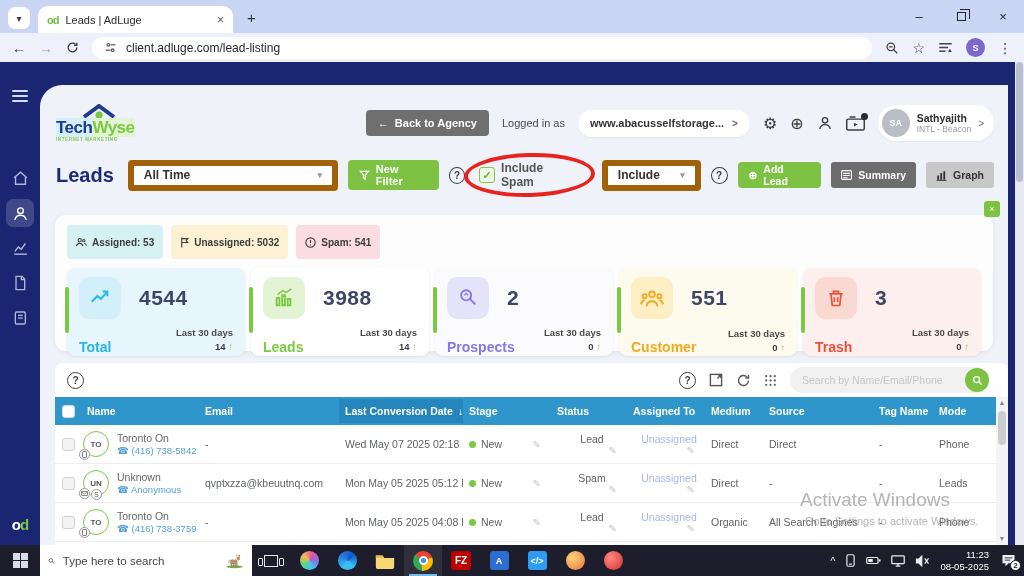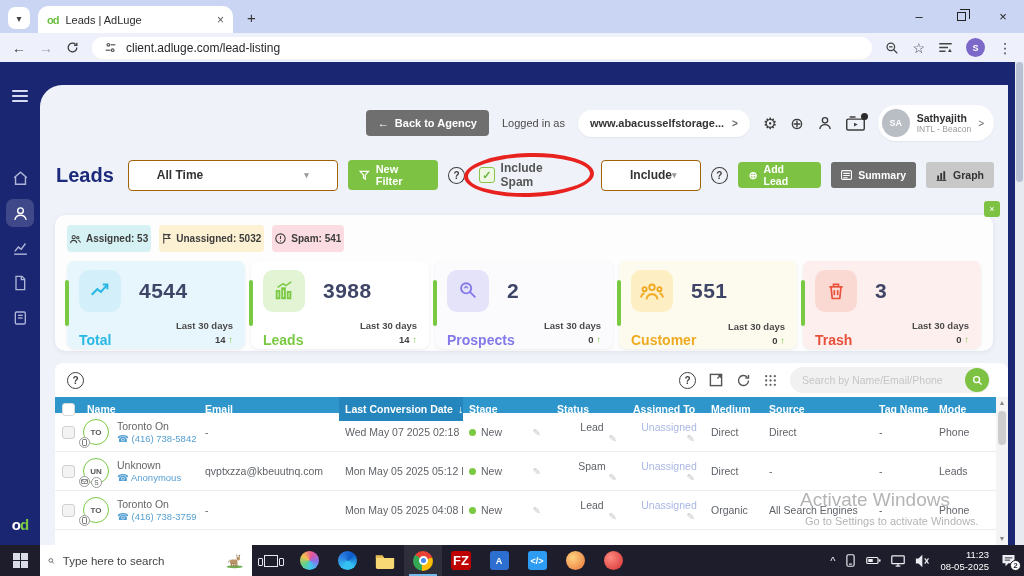--- a/index.html
+++ b/index.html
@@ -59,40 +59,40 @@
   .cam-dot { position:absolute; right:-3px; top:-3px; width:7px; height:7px; border-radius:50%; background:#2b2b2b; }
   .user-pill { background:#fff; border-radius:19px; height:36px; display:flex; align-items:center; padding:3px 10px 3px 4px; gap:7px; box-shadow:0 1px 2px rgba(0,0,0,.05); }
   .user-av { width:28px; height:28px; border-radius:50%; background:#b9bdc4; color:#fff; font-size:9px; font-weight:bold; display:flex; align-items:center; justify-content:center; }
   .user-nm { font-size:10.5px; font-weight:bold; color:#2e2e2e; line-height:1.15; }
   .user-org { font-size:8.5px; color:#9a9a9a; }
   .chev { color:#666; font-size:10px; }
 
   
   .filterrow { height:40px; display:flex; align-items:center; padding:0 14px 0 16px; gap:10px; }
   .pg-title { font-size:20px; font-weight:800; color:#1b2a7a; margin-right:4px; }
-  .select { background:#fff; border:1px solid #a16207; border-radius:4px; height:31px; display:flex; align-items:center; padding:0 28px; font-size:12px; color:#333; font-weight:bold; justify-content:space-between; }
+  .select { background:#fff; border:6px solid #a16207; border-radius:4px; height:31px; display:flex; align-items:center; padding:0 10px; font-size:12px; color:#333; font-weight:bold; justify-content:space-between; }
   .sel-time { width:213px; }
   .sel-actions { width:100px; }
   .sel-chev { color:#999; font-size:9px; }
   .btn-green { background:#7dc242; color:#fff; border-radius:4px; height:30px; display:flex; align-items:center; gap:6px; padding:0 11px; font-size:11px; font-weight:bold; }
   .help { width:17px; height:17px; border:1.5px solid #3f3f3f; border-radius:50%; color:#3f3f3f; font-size:10px; font-weight:bold; display:flex; align-items:center; justify-content:center; }
   .spam-wrap { position:relative; display:flex; align-items:center; gap:6px; padding:0 4px; }
   .spam-box { width:16px; height:16px; background:#eef8e3; border:1.5px solid #86c44a; border-radius:3px; color:#6db33f; font-size:11px; font-weight:bold; display:flex; align-items:center; justify-content:center; }
   .spam-lbl { font-size:12px; color:#555; font-weight:bold; }
   .red-oval { position:absolute; left:-11px; right:-13px; top:-8px; bottom:-8px; border:4px solid #e8231f; border-radius:50%; transform:rotate(-1.5deg); pointer-events:none; }
   .spacer { flex:1; }
   .btn-dark { background:#6d6d6d; color:#fff; border-radius:3px; height:26px; display:flex; align-items:center; gap:6px; padding:0 10px; font-size:10.5px; font-weight:bold; }
   .btn-gray { background:#c8c8c8; color:#333; border-radius:3px; height:26px; display:flex; align-items:center; gap:6px; padding:0 10px; font-size:10.5px; font-weight:bold; }
 
   .float-widget { position:absolute; right:8px; top:116px; width:16px; height:16px; background:#7dc242; border-radius:3px; color:#fff; font-size:9px; display:flex; align-items:center; justify-content:center; }
 
   
   .stats-panel { margin:20px 15px 0 15px; background:#fdfdfe; border-radius:10px; box-shadow:0 1px 5px rgba(30,40,90,.08); padding:10px 12px 12px; height:136px; }
   .badges { display:flex; gap:8px; }
-  .badge { height:27px; border-radius:4px; display:flex; align-items:center; gap:5px; padding:0 3px; font-size:10px; font-weight:bold; color:#3c3c3c; }
+  .badge { height:34px; border-radius:4px; display:flex; align-items:center; gap:5px; padding:0 9px; font-size:10px; font-weight:bold; color:#3c3c3c; }
   .b-cyan { background:#d6f1f3; } .b-cream { background:#fcf1d3; } .b-pink { background:#fadce2; }
   .cards { display:flex; gap:6px; margin-top:9px; }
   .card { flex:1; height:88px; border-radius:8px; background:#fff; box-shadow:0 1px 3px rgba(0,0,0,.07); position:relative; padding:9px 12px 8px; }
   .card::before { content:""; position:absolute; left:-2px; top:22%; width:4px; height:52%; background:#7ac943; border-radius:2px; }
   .c1 { background:#e7f6fc; } .c3 { background:#fbfbfe; } .c4 { background:#fdfbee; } .c5 { background:#fdefed; }
   .card-top { display:flex; align-items:center; gap:18px; }
   .tile { width:42px; height:42px; border-radius:10px; display:flex; align-items:center; justify-content:center; }
   .t1 { background:#d3effa; color:#29b7e4; } .t2 { background:#e2f4d3; color:#7ac943; } .t3 { background:#e4e3fa; color:#8379e8; }
   .t4 { background:#fdeec3; color:#efaa22; } .t5 { background:#fbd9d3; color:#e8503a; }
   .card-num { font-size:21px; font-weight:bold; color:#3f4566; letter-spacing:.5px; }
@@ -104,21 +104,21 @@
 
   
   .table-panel { flex:1; margin:12px 0 0 15px; background:#fff; border-radius:8px 8px 0 0; position:relative; overflow:hidden; }
   .tbl-toolbar { height:34px; display:flex; align-items:center; padding:0 18px 0 12px; gap:13px; }
   .ticon { color:#555; }
   .searchpill { width:200px; height:26px; background:#f1f1f1; border-radius:14px; display:flex; align-items:center; padding:0 1px 0 12px; }
   .searchpill input { border:none; background:transparent; outline:none; flex:1; font-size:10.5px; color:#777; font-family:"Liberation Sans",sans-serif; }
   .searchpill input::placeholder { color:#c6c6c6; }
   .sbtn { width:24px; height:24px; border-radius:50%; background:#7dc242; display:flex; align-items:center; justify-content:center; }
   .tgrid { display:grid; grid-template-columns:26px 118px 140px 124px 88px 76px 78px 58px 110px 60px 1fr; align-items:center; padding-right:12px; }
-  .thead { background:#2e96cb; height:16px; }
+  .thead { background:#2e96cb; height:28px; }
   .th { color:#fff; font-size:10.5px; font-weight:bold; padding-left:6px; white-space:nowrap; }
   .th.sorted { background:#2486bd; height:24px; display:flex; align-items:center; gap:5px; }
   .cbx { width:13px; height:13px; border-radius:3px; background:#fff; border:1px solid #d9d9d9; margin-left:7px; }
   .row { height:39px; border-bottom:1px solid #ededed; font-size:10.5px; color:#5f6368; }
   .row .cbx { background:#f3f3f3; border-color:#d0d0d0; }
   .cell { padding-left:6px; white-space:nowrap; overflow:hidden; }
   .namecell { display:flex; align-items:center; gap:8px; padding-left:2px; }
   .avwrap { position:relative; width:26px; height:26px; flex:none; }
   .av { width:26px; height:26px; border-radius:50%; border:1.5px solid #7ac943; background:#fff; color:#555; font-size:8px; font-weight:bold; display:flex; align-items:center; justify-content:center; }
   .avbadge { position:absolute; left:-4px; bottom:-3px; width:11px; height:11px; border-radius:50%; background:#fff; border:1px solid #9a9a9a; display:flex; align-items:center; justify-content:center; color:#555; }
@@ -149,21 +149,21 @@
   .tico { width:38px; display:flex; align-items:center; justify-content:center; position:relative; }
   .tico.active::after { content:""; position:absolute; bottom:0; left:5px; right:5px; height:2.5px; background:#76b9ed; }
   .tico.active { background:rgba(255,255,255,.08); }
   .taskview { width:14px; height:12px; border:1.5px solid #e6e8f0; position:relative; }
   .taskview::before,.taskview::after { content:""; position:absolute; top:2px; width:3px; height:6px; border:1.5px solid #e6e8f0; border-radius:1px; }
   .taskview::before { left:-7px; } .taskview::after { right:-7px; }
   .copilot { width:19px; height:19px; border-radius:50%; background:conic-gradient(from 20deg,#e5549b,#8e6fe8,#3ec6f0,#65d08a,#f5c04d,#e5549b); }
   .edge { width:19px; height:19px; border-radius:50%; background:conic-gradient(from 210deg,#35c1f1,#2b7de1,#0c59c9,#35c1f1 80%); }
   .chrome { width:20px; height:20px; border-radius:50%; background:conic-gradient(from -50deg,#ea4335 0 33%,#fbbc05 33% 66%,#34a853 66% 100%); display:flex; align-items:center; justify-content:center; }
   .chrome i { width:9px; height:9px; background:#4285f4; border:2px solid #fff; border-radius:50%; display:block; }
-  .fz { width:20px; height:19px; background:#bf0000; border-radius:3px; color:#fff; font-size:13px; font-weight:bold; display:flex; align-items:center; justify-content:center; }
+  .fz { width:20px; height:19px; background:#bf0000; border-radius:3px; color:#fff; font-size:10px; font-weight:bold; display:flex; align-items:center; justify-content:center; }
   .appblue { width:19px; height:19px; background:#2d6fd0; border-radius:3px; color:#fff; font-size:9px; font-weight:bold; display:flex; align-items:center; justify-content:center; }
   .vsc { width:19px; height:19px; background:#2f9cf4; border-radius:3px; color:#fff; font-size:9px; font-weight:bold; display:flex; align-items:center; justify-content:center; }
   .apporange { width:19px; height:19px; border-radius:50%; background:radial-gradient(circle at 35% 35%,#ffd27d,#e8743a); }
   .appred { width:19px; height:19px; border-radius:50%; background:radial-gradient(circle at 35% 35%,#ff8a80,#d32f2f); }
   .tray { margin-left:auto; display:flex; align-items:center; gap:10px; padding-right:8px; color:#eceef4; }
   .tray-ic { font-size:11px; display:flex; align-items:center; }
   .clock { text-align:right; font-size:9.5px; line-height:1.25; color:#fff; }
   .notif { position:relative; margin-left:2px; }
   .nbadge { position:absolute; right:-5px; bottom:-4px; width:11px; height:11px; border-radius:50%; background:#fff; border:1px solid #1e1d2b; color:#1e1d2b; font-size:7.5px; font-weight:bold; display:flex; align-items:center; justify-content:center; }
 </style>
@@ -265,20 +265,28 @@
             <line x1="9" y1="12" x2="16" y2="12"></line>
           </svg>
       </div>
     </div>
     <div class="side-logo"><span>o</span><b>d</b></div>
   </div>
 
   <div class="app">
 
     <div class="appbar">
+      <div class="logo">
+        <svg class="logo-roof" width="34" height="15" viewBox="0 0 34 15">
+            <path d="M2 13L17 2l15 11" fill="none" stroke="#1f3a93" stroke-width="4"></path>
+            <circle cx="17" cy="11" r="3.6" fill="#7ac943"></circle>
+          </svg>
+        <div class="logo-word"><span class="t1">Tech</span><span class="t2">Wyse</span></div>
+        <div class="logo-tag">INTERNET MARKETING</div>
+      </div>
       <div class="back-btn">
         <span>←</span>
         <span>Back to Agency</span>
       </div>
       <span class="lias">Logged in as</span>
       <div class="acct-pill">
         <span>www.abacusselfstorage...</span>
         <span class="chev">&gt;</span>
       </div>
       <span class="hd-ic">⚙</span>

